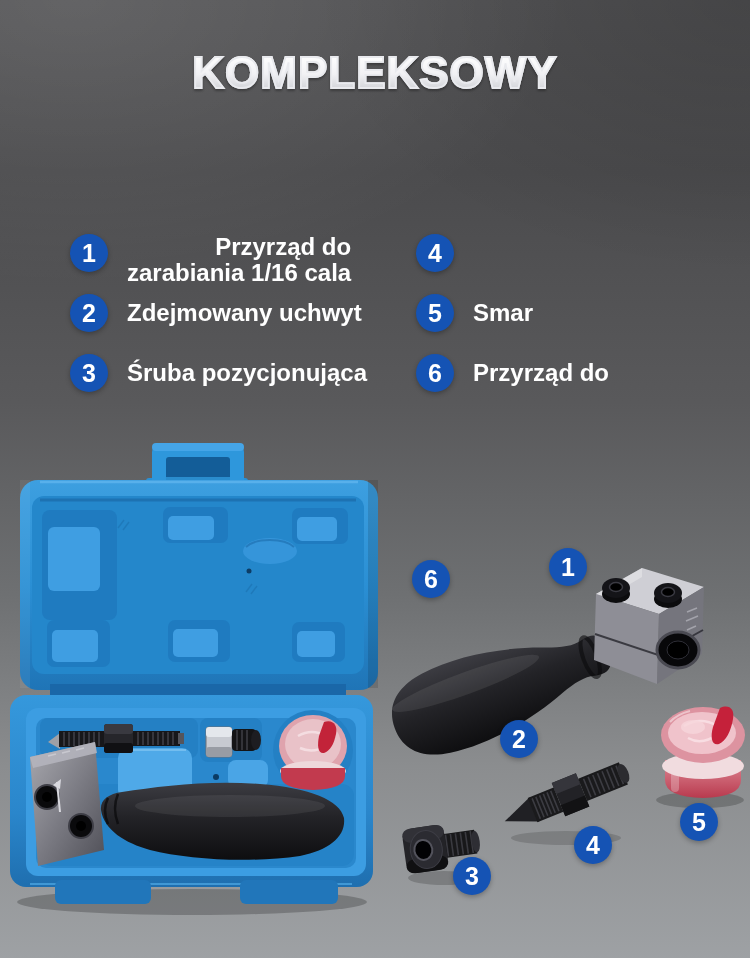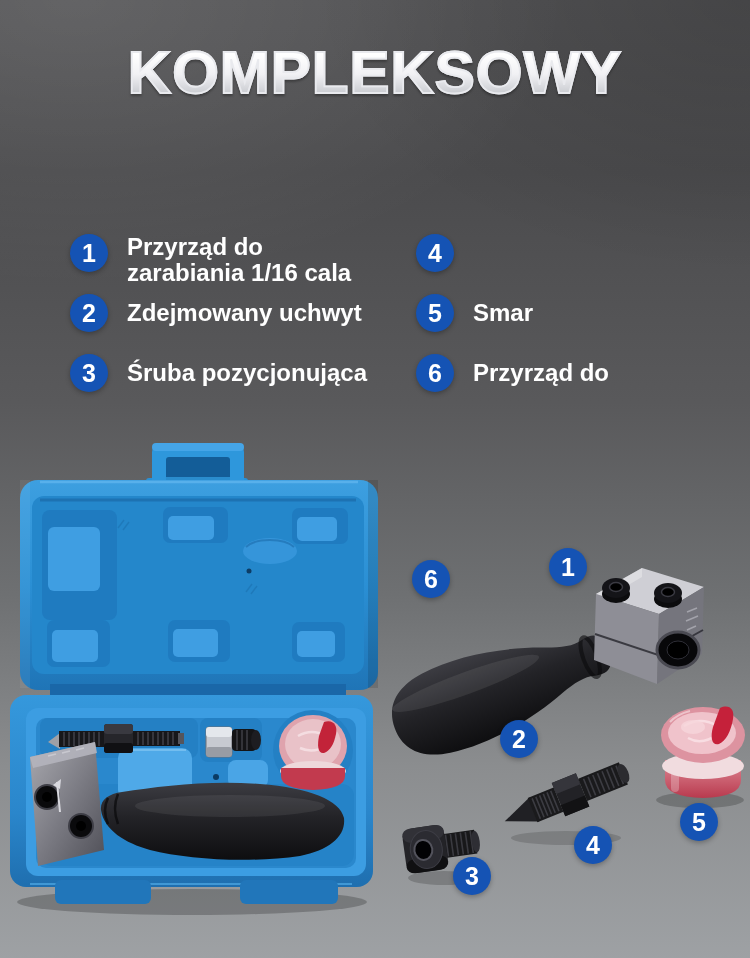--- a/index.html
+++ b/index.html
@@ -9,42 +9,42 @@
     overflow:hidden;
     font-family:"Liberation Sans","DejaVu Sans",sans-serif;
     background:
       radial-gradient(900px 520px at 10% 0%, rgba(255,255,255,0.10), rgba(255,255,255,0) 55%),
       radial-gradient(800px 500px at 100% 0%, rgba(0,0,0,0.16), rgba(0,0,0,0) 55%),
       linear-gradient(180deg, var(--bg-top,#525254) 0%, #4b4b4d 18%, #59595b 42%, #6e7072 62%, #8b8d8f 80%, var(--bg-bottom,#9ea1a4) 100%);
   }
   .title{
     position:absolute;left:0;right:0;top:44px;margin:0;
     text-align:center;
-    font-size:60px;line-height:58px;font-weight:700;letter-spacing:1px;
+    font-size:44px;line-height:58px;font-weight:700;letter-spacing:1px;
     filter:drop-shadow(0 2px 1px rgba(0,0,0,0.30));
   }
   .title-line{display:block;color:#f2f3f5;-webkit-text-stroke:1.8px #e9eaee;}
   @supports ((-webkit-background-clip:text) or (background-clip:text)){
     .title-line{
       background:linear-gradient(180deg,var(--title-silver-top,#ffffff) 18%,#f1f1f4 52%,var(--title-silver-bottom,#b9bcc2) 100%);
       -webkit-background-clip:text;background-clip:text;color:transparent;
     }
   }
   .features{list-style:none;margin:0;padding:0;}
   .feature{
     position:absolute;display:flex;align-items:flex-start;gap:19px;
   }
   .num-badge{
     flex:none;width:38px;height:38px;border-radius:50%;
     background:var(--accent-blue,#1553b4);
     color:#ffffff;font-weight:700;font-size:25px;
     display:flex;align-items:center;justify-content:center;
     box-shadow:0 2px 5px rgba(0,0,0,0.28);
   }
-  .lines{display:flex;flex-direction:column;justify-content:center;min-height:38px;}
+  .lines{display:flex;flex-direction:column;justify-content:center;min-height:38px;align-items:flex-end;}
   .l1,.l2{color:#ffffff;font-weight:700;font-size:24px;line-height:26px;white-space:nowrap;}
   .l2:empty{display:none;}
   .photo{position:absolute;left:0;top:430px;width:750px;height:528px;}
   .callout{position:absolute;}
 </style>
 </head>
 <body>
 
 <div class="page">
 

